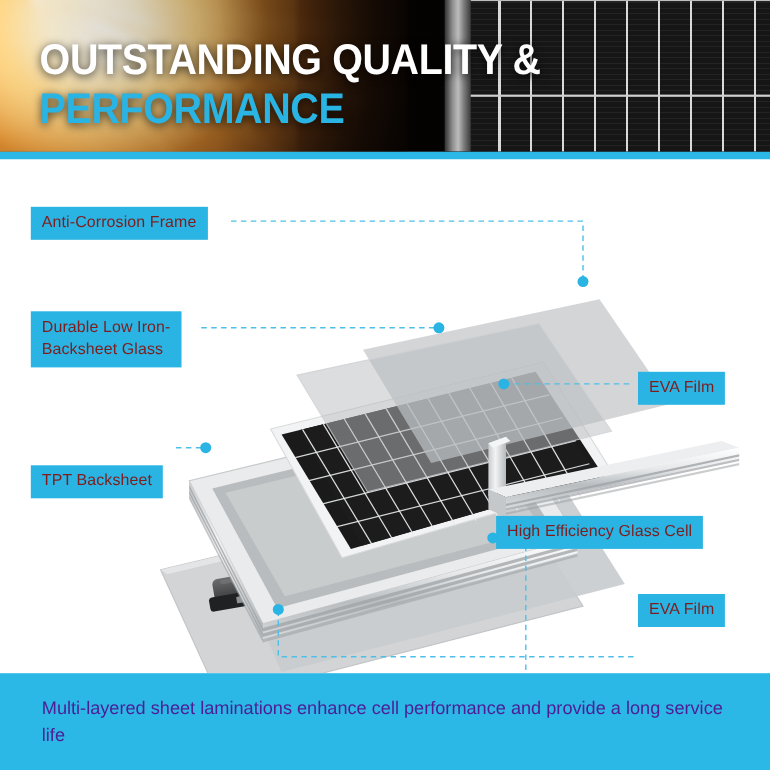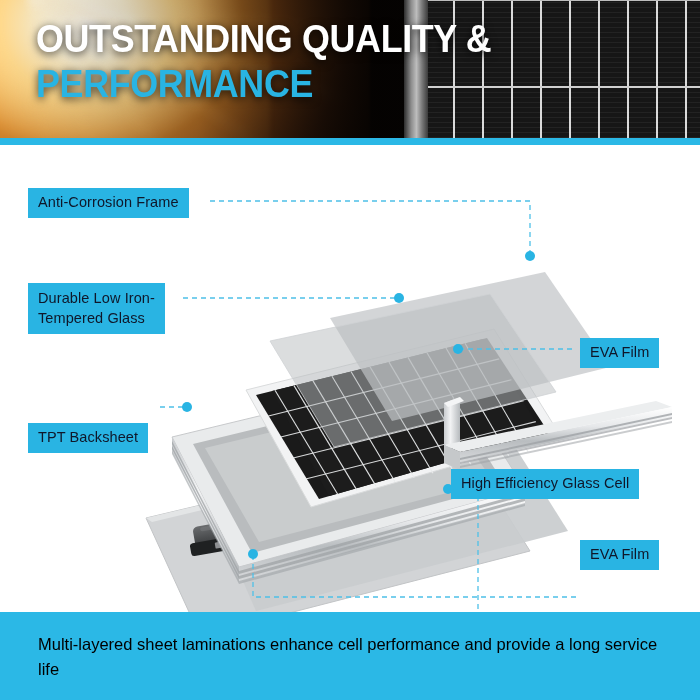--- a/index.html
+++ b/index.html
@@ -65,63 +65,63 @@
     position:absolute; left:22px; right:0; top:86px; height:2px; background:#cfcfcf;
   }
   .hdr-panel .busbar2 {
     position:absolute; left:22px; right:0; top:-1px; height:2px; background:#bdbdbd;
   }
   .hdr-panel .rail {
     position:absolute; left:0; top:0; width:24px; height:138px;
     background:linear-gradient(90deg,#2d2d2d 0%, #8d8d8d 30%, #bdbdbd 52%, #7c7c7c 74%, #3a3a3a 100%);
   }
 
-  #title-wrap { position:absolute; left:36px; top:16px; width:400px; }
+  #title-wrap { position:absolute; left:36px; top:32px; width:400px; }
   .title-l1, .title-l2 {
     font-family:"Liberation Sans", sans-serif;
     font-weight:bold; font-size:39px; line-height:45px;
     letter-spacing:-0.4px; white-space:nowrap;
     transform:scaleX(0.92); transform-origin:left center;
   }
   .title-l1 { color:#ffffff; text-shadow:0 2px 9px rgba(0,0,0,.75); }
   .title-l2 { color:#29b4e3; text-shadow:0 2px 9px rgba(0,0,0,.75); }
 
   .hdr-rule {
     position:absolute; left:0; top:138px; width:700px; height:7px;
     background:#2bb8e6;
   }
 
   
   #body { position:absolute; left:0; top:145px; width:700px; height:467px; background:#fff; overflow:hidden; }
   #art { position:absolute; left:0; top:0; width:700px; height:467px; }
 
   
   .label {
-    position:absolute; background:#29b4e3; color:#0f172a;
+    position:absolute; background:#29b4e3; color:#7f1d1d;
     font-family:"Liberation Sans", sans-serif; font-size:14.5px;
     padding:5px 10px 6px 10px; white-space:pre; line-height:19px;
     letter-spacing:0.1px;
   }
   .label.two { line-height:20px; }
 
   #lbl-frame     { left:28px;  top:188px; }
   #lbl-glass     { left:28px;  top:283px; }
   #lbl-tpt       { left:28px;  top:396px;margin-top:27px; }
   #lbl-eva1      { left:580px; top:338px; }
   #lbl-cell      { left:451px; top:469px; }
   #lbl-eva2      { left:580px; top:540px; }
 
   
   #footer {
     position:absolute; left:0; top:612px; width:700px; height:88px;
     background:#2bb8e6;
   }
   #footer-text {
     position:absolute; left:38px; top:20px; width:626px;
-    color:#000000; font-size:16.5px; line-height:25px;
+    color:#4c1d95; font-size:16.5px; line-height:25px;
     font-family:"Liberation Sans", sans-serif;
   }
 </style>
 </head>
 <body>
 
 <div id="page">
 
   <div id="header">
     <div class="glow-a"></div>
@@ -281,21 +281,21 @@
         <circle cx="458" cy="204" r="5"></circle>
         <circle cx="448" cy="344" r="5"></circle>
         <circle cx="253" cy="409" r="5"></circle>
       </g>
     </svg>
   </div>
 
   <div class="label" id="lbl-frame">Anti-Corrosion Frame</div>
 
   <div class="label two" id="lbl-glass">Durable Low Iron-
-Tempered Glass</div>
+Backsheet Glass</div>
 
   <div class="label" id="lbl-tpt">TPT Backsheet</div>
 
   <div class="label" id="lbl-eva1">EVA Film</div>
 
   <div class="label" id="lbl-cell">High Efficiency Glass Cell</div>
 
   <div class="label" id="lbl-eva2">EVA Film</div>
 
   <div id="footer">

